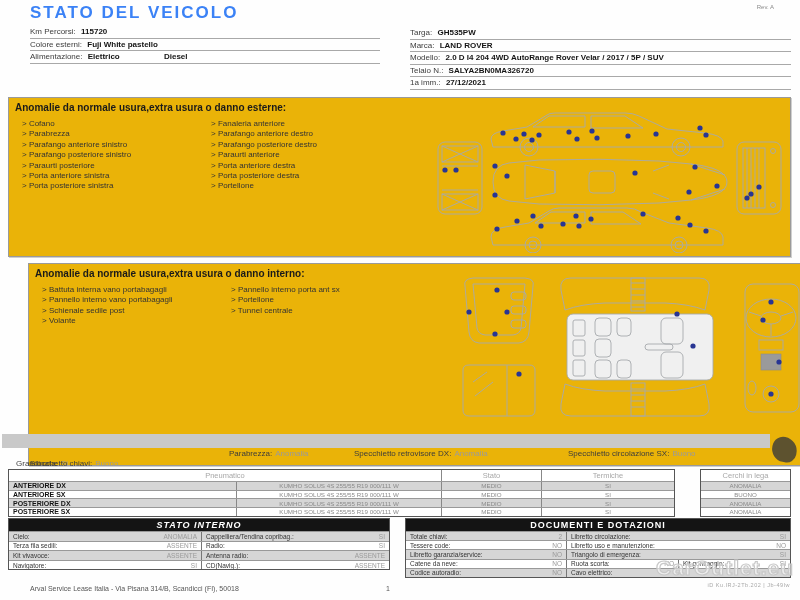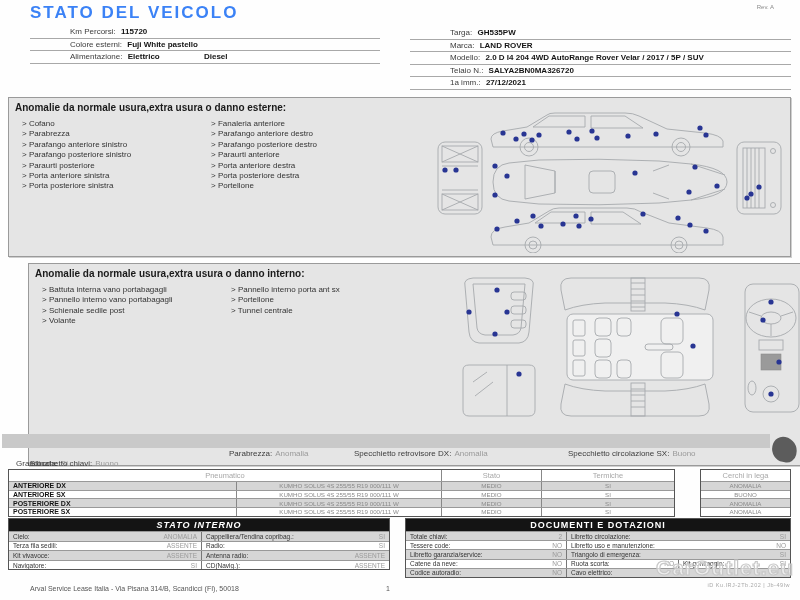--- a/index.html
+++ b/index.html
@@ -10,26 +10,26 @@
   .abs { position:absolute; }
 
   
   #page-title { left:30px; top:3px; font-size:17px; font-weight:700; letter-spacing:2px; color:#4b8a79; }
   #rev { right:26px; top:4px; font-size:6px; color:#8a8a8a; }
 
   .info-block { font-size:8px; color:#333; }
   #info-left  { left:30px;  top:26px; width:350px; }
   #info-right { left:410px; top:27px; width:381px; }
   .irow { height:12.5px; line-height:12.5px; border-bottom:1px solid #a8a8a8; white-space:nowrap; overflow:hidden; }
-  .ilabel { color:#3c3c3c;margin-left:40px; }
+  .ilabel { color:#3c3c3c; }
   .ival { font-weight:700; color:#141414; margin-left:3px; }
   .ival2 { margin-left:42px; }
 
   
-  .anom-box { left:8px; width:783px; border:1px solid #9a9a9a; background:#e5e5e5;
+  .anom-box { left:8px; width:783px; border:1px solid #9a9a9a; background:#eab308;
     box-shadow:1px 1px 0 #cfcfcf; }
   #box-ext { top:97px;  height:160px; }
   #box-int { top:263px; height:203px;margin-left:20px; }
   .box-title { position:absolute; left:6px; top:4px; font-size:10px; font-weight:700; color:#1a1a1a; }
   .anom-col { position:absolute; top:21px; }
   .anom-c1 { left:13px;  width:188px; }
   .anom-c2 { left:202px; width:212px; }
   #box-int .anom-c1 { width:150px; }
   .aitem { font-size:8px; line-height:10.4px; color:#333; }
 

